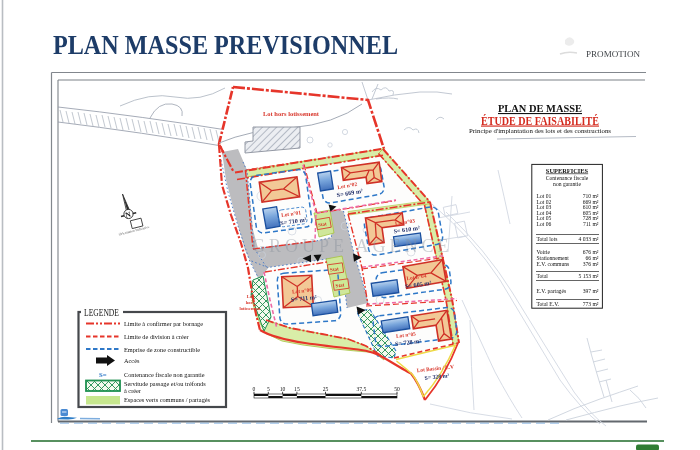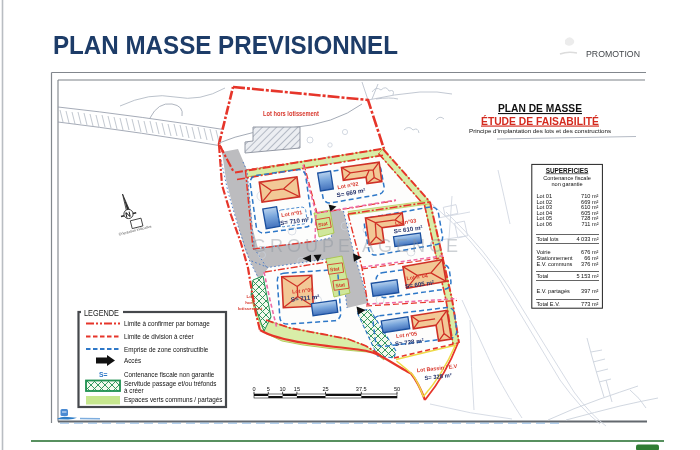--- a/index.html
+++ b/index.html
@@ -1,17 +1,17 @@
 <!DOCTYPE html>
 <html><head>
 <meta charset="utf-8">
 <style>
 html,body{margin:0;padding:0;background:#ffffff;}
 #page{position:relative;width:700px;height:450px;background:#ffffff;overflow:hidden;
-font-family:Liberation Sans, sans-serif;}
+font-family:Liberation Serif, serif;}
 svg{position:absolute;top:0;left:0;}
 </style>
 </head>
 <body>
 <div id="page">
 <svg width="700" height="450" viewBox="0 0 700 450">
 <defs>
 <linearGradient id="bg1" x1="0" y1="0" x2="0" y2="1">
 <stop offset="0" stop-color="#b8d2ee"></stop>
           <stop offset="0.45" stop-color="#79a6dc"></stop>

